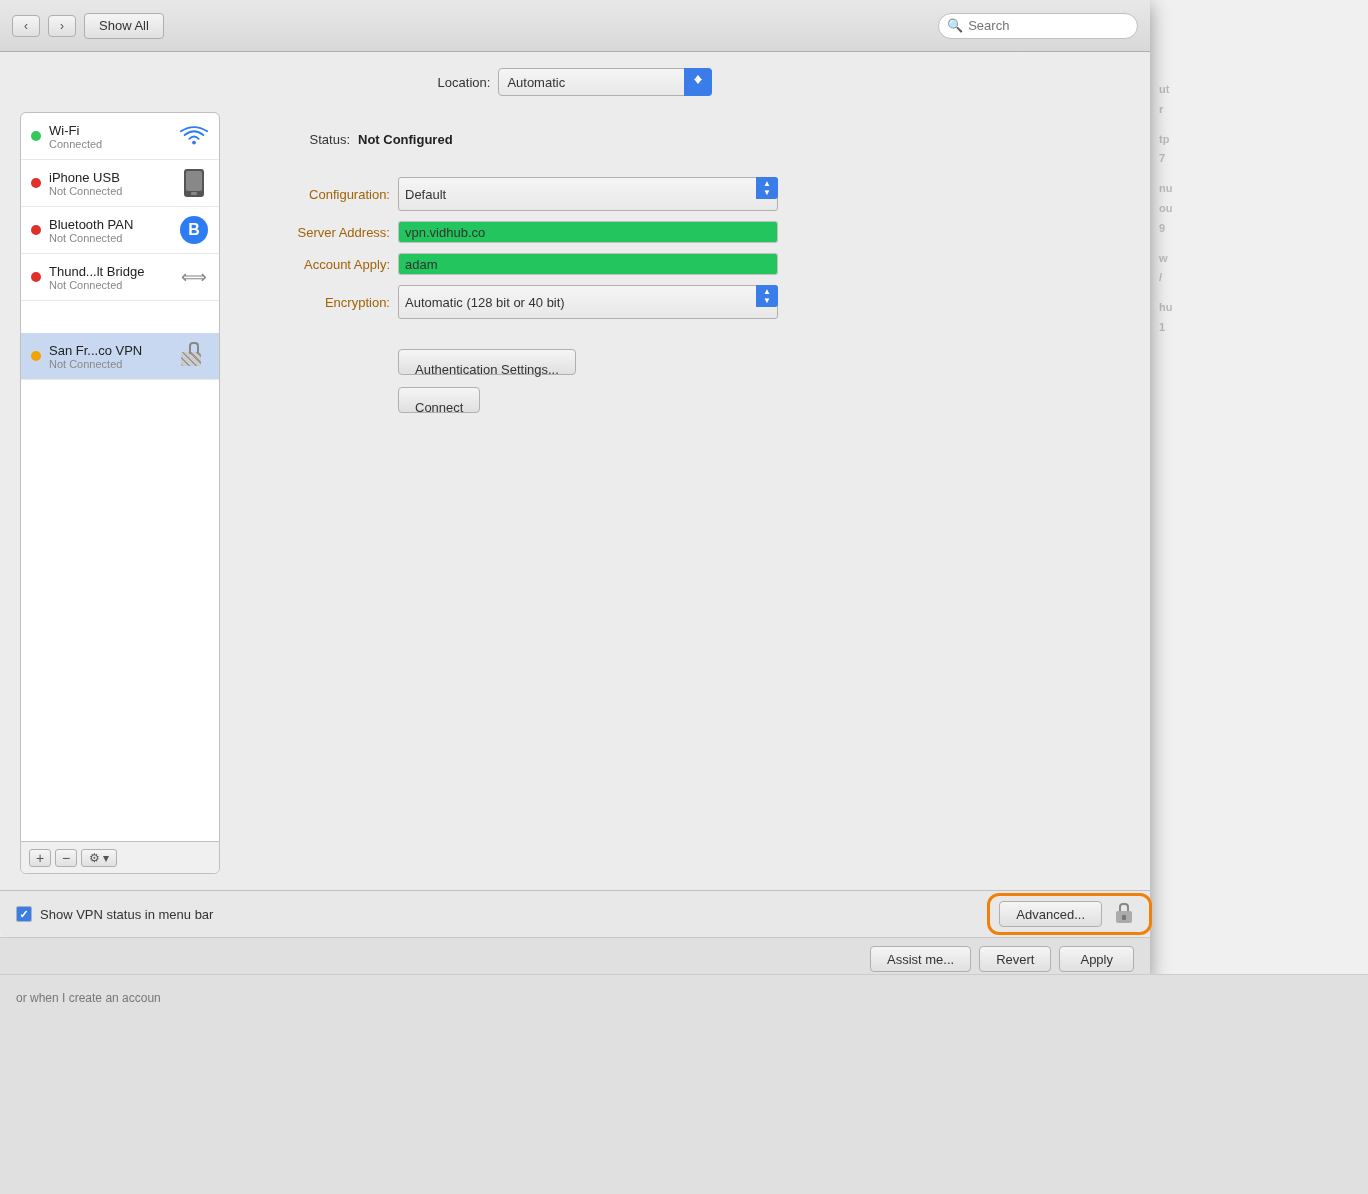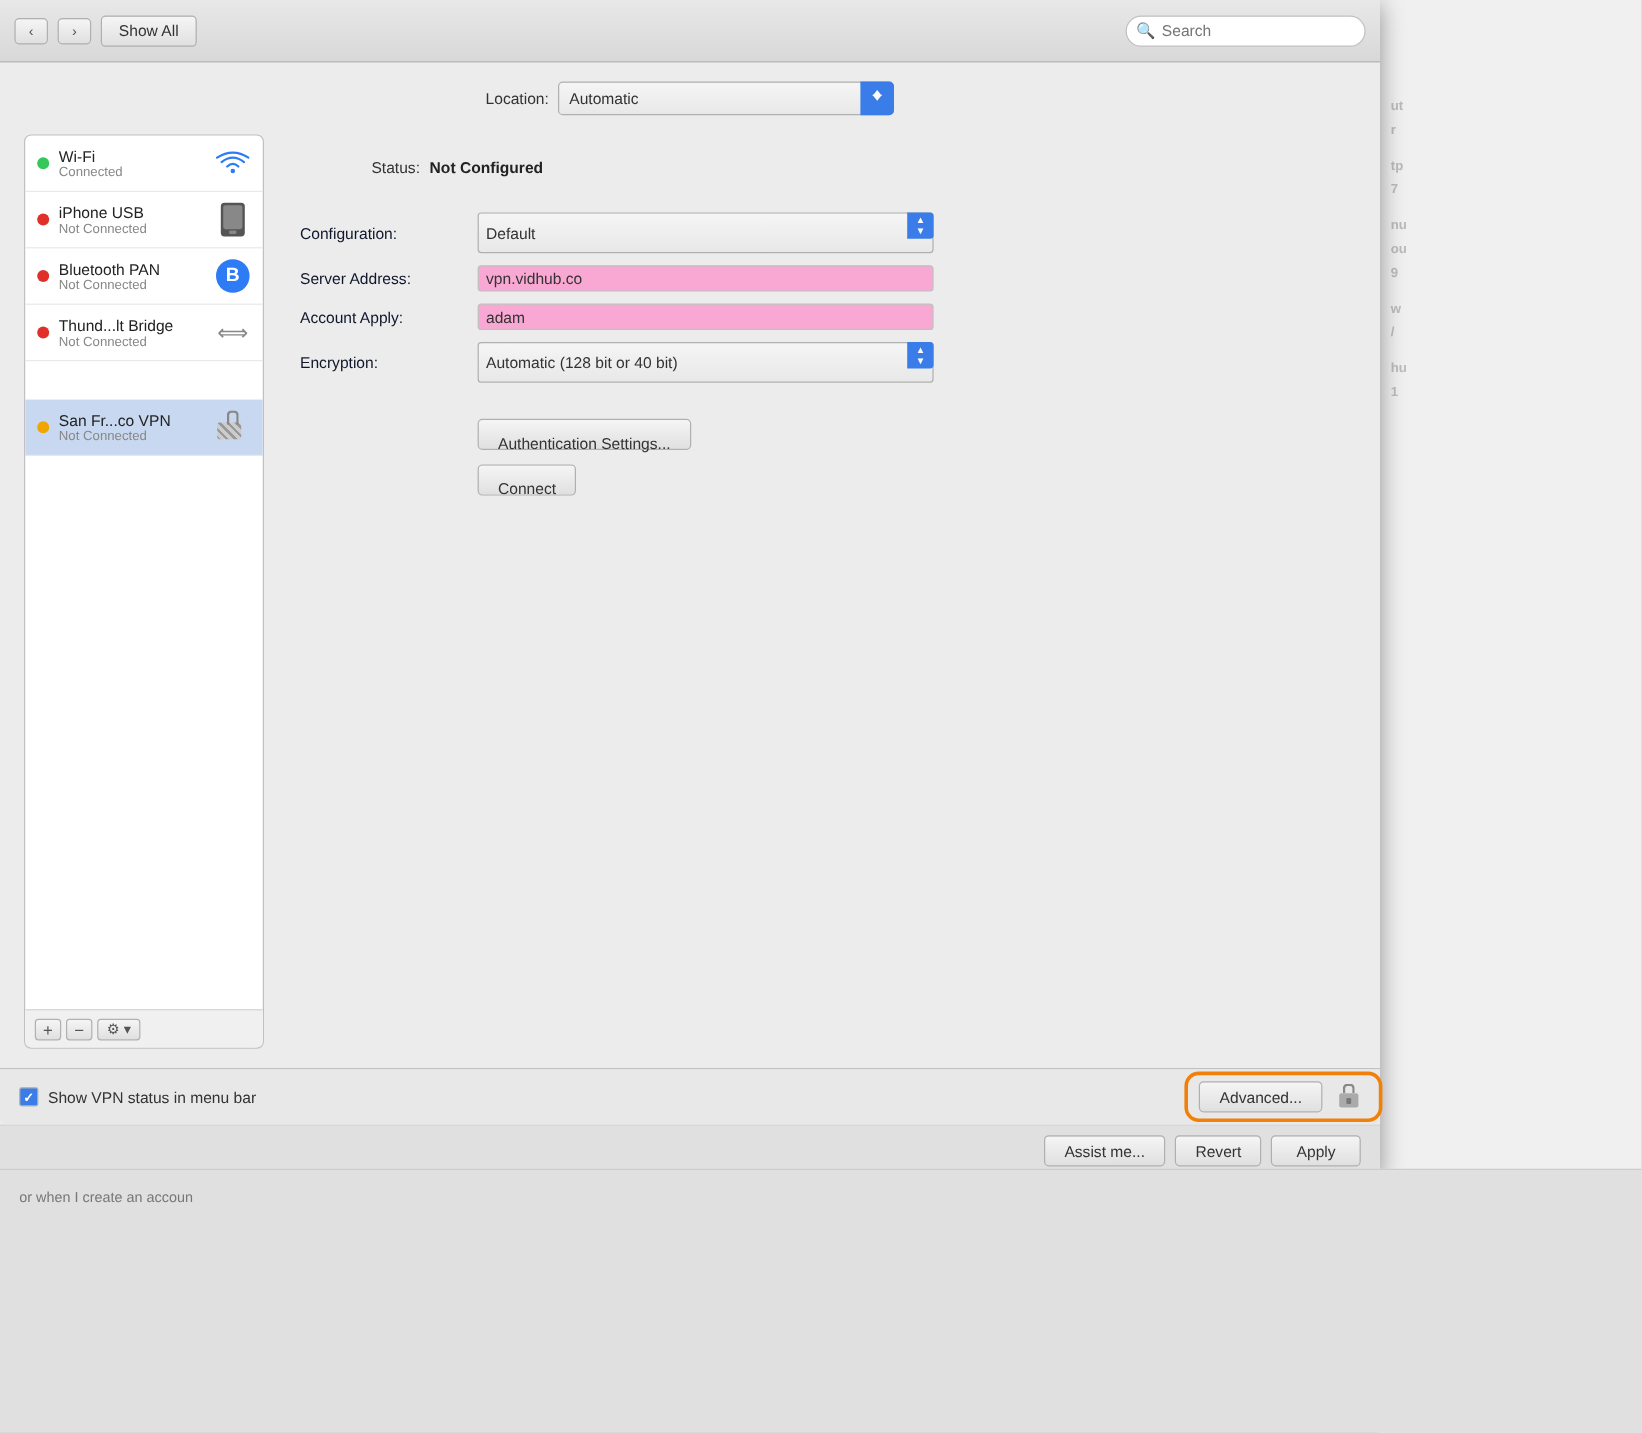--- a/index.html
+++ b/index.html
@@ -135,21 +135,21 @@
       margin-bottom: 16px;
     }
     .location-label {
       font-size: 13px;
       color: #333;
       margin-right: 8px;
       font-weight: 500;
     }
     .location-select-wrap {
       position: relative;
-      width: 280px;
+      width: 214px;
     }
     .location-select {
       width: 100%;
       height: 28px;
       background: linear-gradient(to bottom, #f5f5f5, #e8e8e8);
       border: 1px solid #b0b0b0;
       border-radius: 4px;
       font-size: 13px;
       color: #333;
       padding: 0 30px 0 8px;
@@ -326,31 +326,32 @@
       flex-direction: column;
       gap: 10px;
       margin-bottom: 20px;
     }
     .form-row {
       display: flex;
       align-items: center;
     }
     .form-label {
       font-size: 13px;
-      color: #0f172a;
+      color: #a16207;
+      text-align: right;
       min-width: 140px;
       margin-right: 8px;
     }
     .form-input {
       flex: 1;
       max-width: 380px;
       height: 22px;
       border: 1px solid #c0c0c0;
       border-radius: 3px;
-      background: #f9a8d4;
+      background: #22c55e;
       font-size: 13px;
       color: #333;
       padding: 0 6px;
       outline: none;
     }
     .form-select-wrap {
       flex: 1;
       max-width: 380px;
       position: relative;
     }

